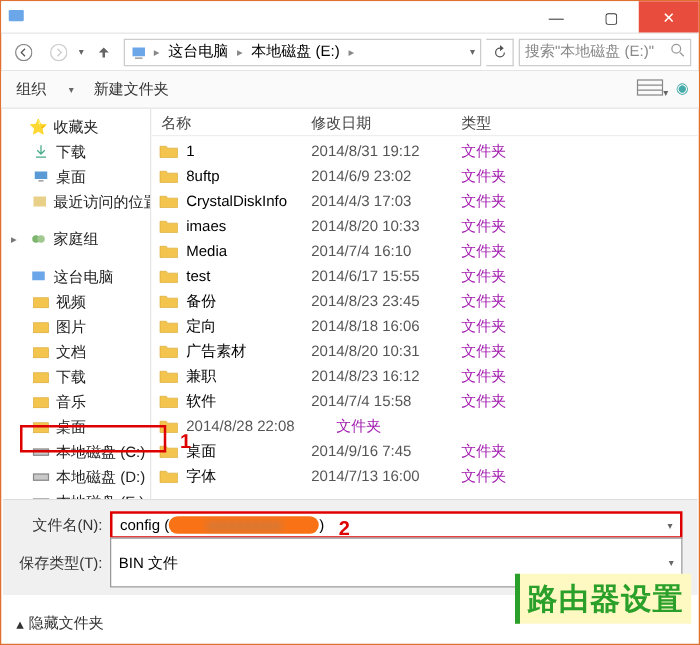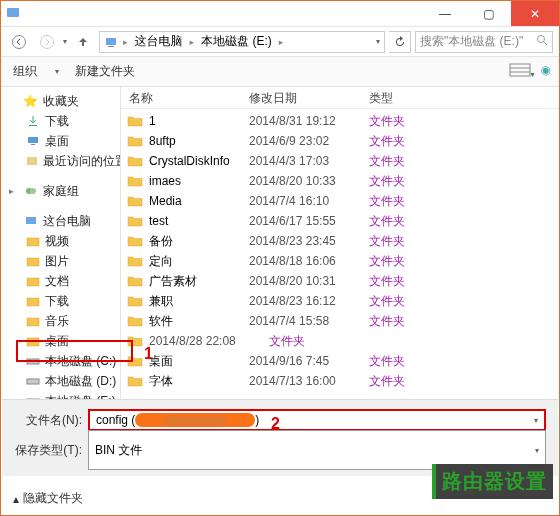--- a/index.html
+++ b/index.html
@@ -46,21 +46,21 @@
 .panel-bottom{position:absolute;left:1px;right:1px;top:398px;background:#f0f0f0;border-top:1px solid #ddd;padding:8px 12px}
 .field-row{display:flex;align-items:center;height:24px;margin-bottom:6px;gap:6px}
 .field-label{width:68px;text-align:right;color:#333}
 .field-input{flex:1;height:22px;border:1px solid #999;background:#fff;padding:0 6px;display:flex;align-items:center;overflow:hidden}
 .field-row.file .field-input{border:2.5px solid #d00}
 .field-select{flex:1;height:40px;border:1px solid #999;background:#fff;padding:16px 6px;display:flex;align-items:center;justify-content:space-between}
 .hidefold{position:absolute;left:12px;bottom:8px;display:flex;align-items:center;gap:4px;color:#333}
 .annot1{position:absolute;left:15px;top:339px;width:117px;height:22px;border:2.5px solid #d00;pointer-events:none}
 .annot1-label{position:absolute;left:143px;top:344px;color:#d00;font-size:16px;font-weight:bold}
 .annot2-label{position:absolute;left:270px;top:414px;color:#d00;font-size:16px;font-weight:bold}
-.watermark{position:absolute;right:6px;bottom:16px;background:#404040;padding:4px 6px;font-size:20px;color:#2aa02a;font-weight:700;letter-spacing:1px;border-left:4px solid #2aa02a}
+.watermark{position:absolute;right:6px;bottom:16px;background:#fef9c3;padding:4px 6px;font-size:24px;color:#2aa02a;font-weight:700;letter-spacing:1px;border-left:4px solid #2aa02a}
 .blur{color:transparent;text-shadow:0 0 6px #888;background:#f97316;border-radius:8px;padding:0 30px}
 .drive-svg{fill:#c9c9c9;stroke:#888}
 .disc-svg{fill:#d8d8d8;stroke:#999}
 .caret-down{font-size:8px;color:#666}
 </style>
 </head>
 <body>
 
 <div class="window">
 

